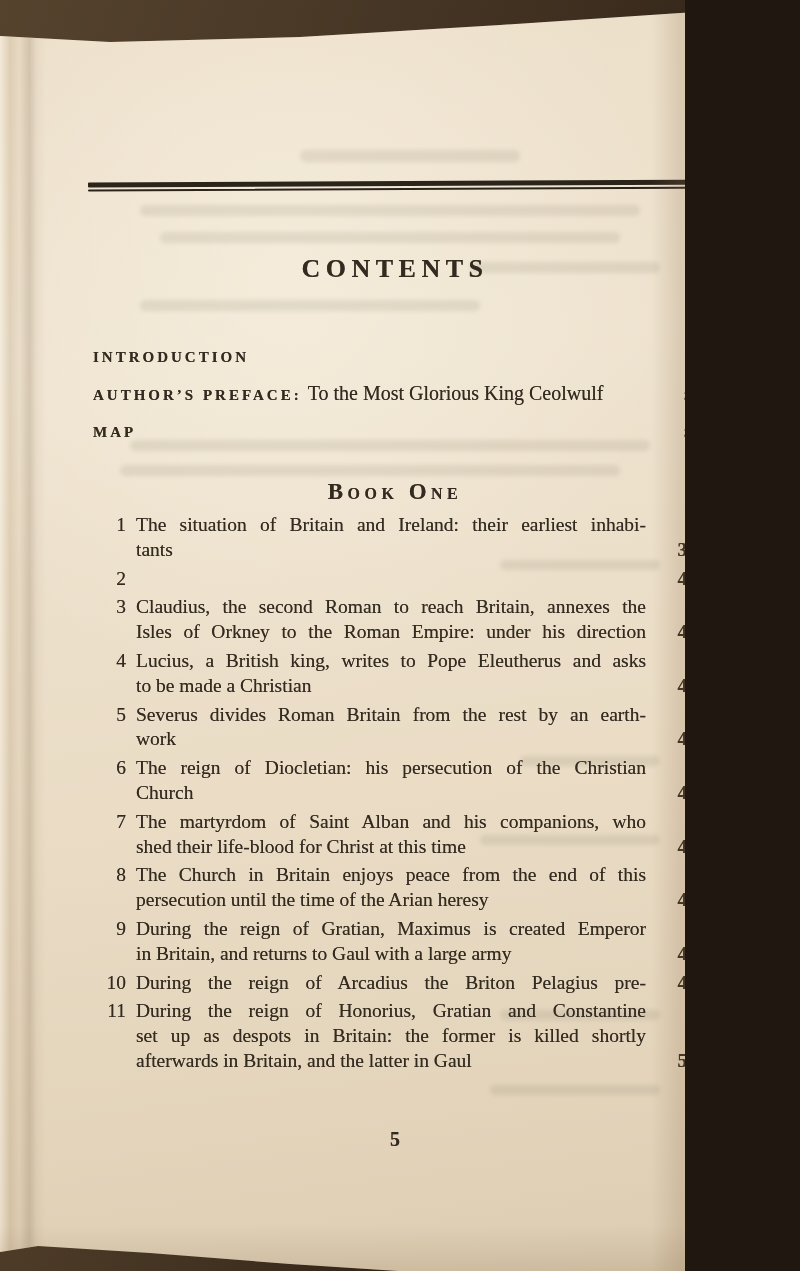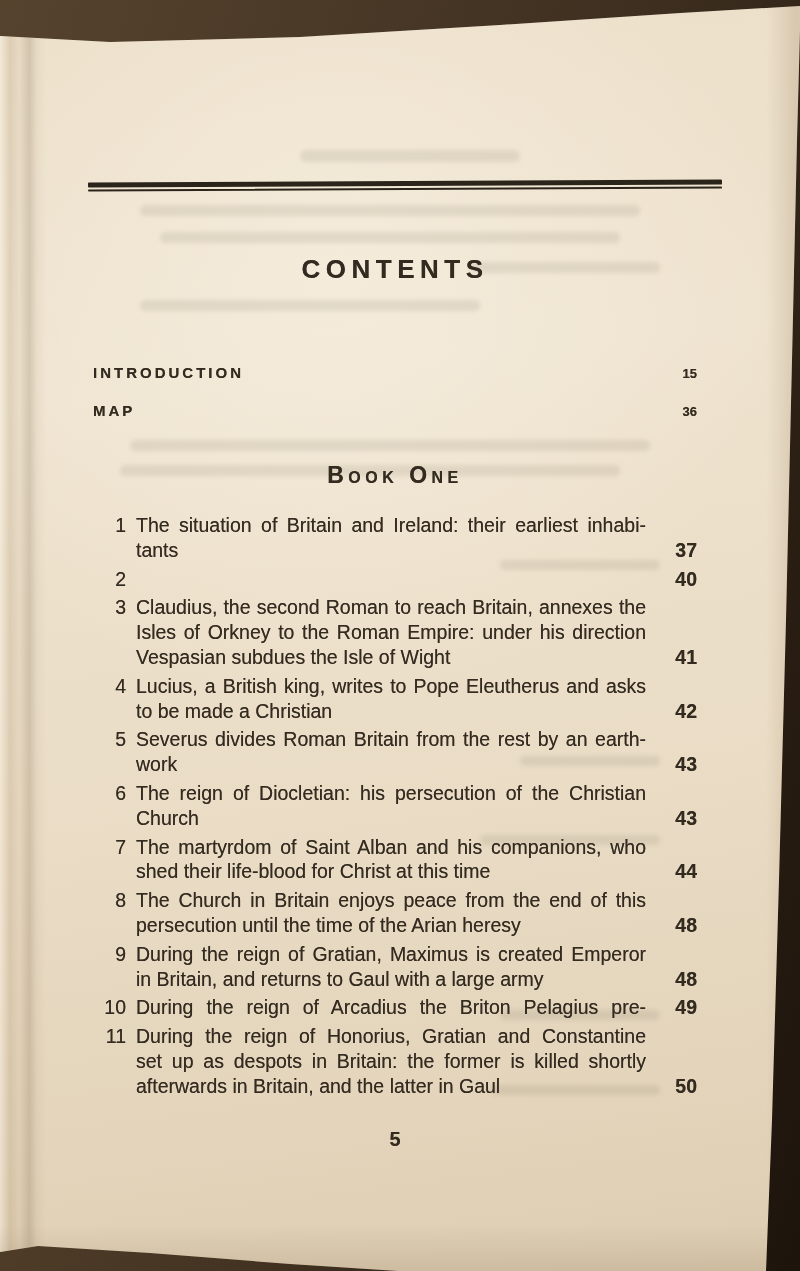--- a/index.html
+++ b/index.html
@@ -1,20 +1,20 @@
 <!DOCTYPE html>
 <html><head>
 <meta charset="utf-8">
 <style>
   html,body{margin:0;padding:0;background:#1f1710;}
-  .photo{position:relative;width:800px;height:1271px;overflow:hidden;
+  .photo{position:relative;width:685px;height:1271px;overflow:hidden;
     background:
       radial-gradient(120% 90% at 0% 100%, rgba(90,70,45,0.35), rgba(0,0,0,0) 55%),
       linear-gradient(108deg,#55432e 0%,#4a3927 28%,#3d2e1f 55%,#2a1e13 80%,#1d140c 100%);
-    font-family:Liberation Sans, sans-serif;}
+    font-family:Liberation Serif, serif;}
   .page{position:absolute;inset:0;
     clip-path:polygon(0px 36px,110px 42px,300px 37px,500px 25px,680px 13px,800px 6px,
       800px 30px,797px 140px,792px 360px,786px 620px,779px 880px,772px 1120px,766px 1271px,
       398px 1271px,290px 1264px,150px 1253px,38px 1246px,0px 1252px);
     background:
       radial-gradient(90% 55% at 42% 22%, rgba(255,249,238,0.40), rgba(255,249,238,0) 62%),
       linear-gradient(173deg,#ecdfc9 0%,#eee3cf 30%,#eadcc5 62%,#e3d4bb 85%,#dccdb2 100%);}
   .gutter{position:absolute;left:0;top:0;bottom:0;width:46px;pointer-events:none;
     background:linear-gradient(to right, rgba(255,250,240,0.35) 0px, rgba(160,128,90,0.20) 10px,
       rgba(160,128,90,0.08) 42%, rgba(105,78,48,0.20) 64%, rgba(105,78,48,0.05) 80%, rgba(0,0,0,0) 100%);}
@@ -24,28 +24,28 @@
     background:linear-gradient(to bottom, rgba(0,0,0,0), rgba(120,90,58,0.16));}
   .bleed{position:absolute;inset:0;pointer-events:none;}
   .smudge{position:absolute;background:rgba(122,110,92,0.14);border-radius:6px;filter:blur(2px);}
   .ink{color:#332a20;text-shadow:0 0 0.6px rgba(46,38,28,0.65);}
   .rule{position:absolute;left:88px;top:181px;width:634px;transform:rotate(-0.25deg);}
   .rule-thick{height:5px;background:#2b241b;border-radius:1px;}
   .rule-thin{height:2px;background:#2b241b;margin-top:2px;border-radius:1px;}
   .content{position:absolute;left:93px;top:0;width:604px;height:100%;}
   .title{position:absolute;top:254px;left:0;right:0;text-align:center;
     font-size:26px;font-weight:bold;letter-spacing:5.5px;}
-  .front{position:absolute;top:354px;left:0;right:0;}
+  .front{position:absolute;top:338px;left:0;right:0;}
   .front-row{display:flex;align-items:baseline;line-height:34.5px;}
   .front-label{flex:1;}
   .caps{font-size:15px;font-weight:bold;letter-spacing:3px;}
   .roman{font-size:20px;margin-left:6px;}
   .roman:empty{margin-left:0;}
   .front-page{min-width:50px;text-align:right;font-size:13px;font-weight:bold;}
-  .heading{position:absolute;top:462px;left:0;right:0;text-align:center;
+  .heading{position:absolute;top:479px;left:0;right:0;text-align:center;
     font-size:23px;font-weight:bold;font-variant:small-caps;letter-spacing:4.5px;}
   .entries{position:absolute;top:513px;left:0;right:0;font-size:19.5px;line-height:24.8px;}
   .entry{display:flex;margin-bottom:4px;}
   .entry:last-child{margin-bottom:16px;}
   .entry-num{width:33px;text-align:right;flex:none;}
   .entry-text{width:510px;margin-left:10px;flex:none;}
   .entry-text .line{text-align:justify;text-align-last:justify;}
   .entry-text .line.last{text-align-last:left;}
   .entry-page{flex:1;text-align:right;align-self:flex-end;font-weight:bold;}
   .folio{position:absolute;top:1128px;left:0;right:0;text-align:center;font-size:20px;font-weight:bold;}
@@ -80,20 +80,26 @@
       <div class="title ink">CONTENTS</div>
 
       <div class="front">
   <div class="front-row ink">
     <div class="front-label">
       <span class="caps">INTRODUCTION</span><span class="roman"></span>
     </div>
     <div class="front-page">15</div>
   </div>
 
+  <div class="front-row ink">
+    <div class="front-label">
+      <span class="caps">AUTHOR’S PREFACE:</span><span class="roman">To the Most Glorious King Ceolwulf</span>
+    </div>
+    <div class="front-page">33</div>
+  </div>
 
   <div class="front-row ink">
     <div class="front-label">
       <span class="caps">MAP</span><span class="roman"></span>
     </div>
     <div class="front-page">36</div>
   </div>
 </div>
 
       <div class="heading ink">Book One</div>
@@ -111,21 +117,20 @@
   <div class="entry">
     <div class="entry-num">2</div>
     <div class="entry-page">40</div>
   </div>
 
   <div class="entry">
     <div class="entry-num">3</div>
     <div class="entry-text">
               <div class="line">Claudius, the second Roman to reach Britain, annexes the</div>
               <div class="line">Isles of Orkney to the Roman Empire: under his direction</div>
-              <div class="line last">Vespasian subdues the Isle of Wight</div>
             </div>
     <div class="entry-page">41</div>
   </div>
 
   <div class="entry">
     <div class="entry-num">4</div>
     <div class="entry-text">
               <div class="line">Lucius, a British king, writes to Pope Eleutherus and asks</div>
               <div class="line last">to be made a Christian</div>
             </div>

